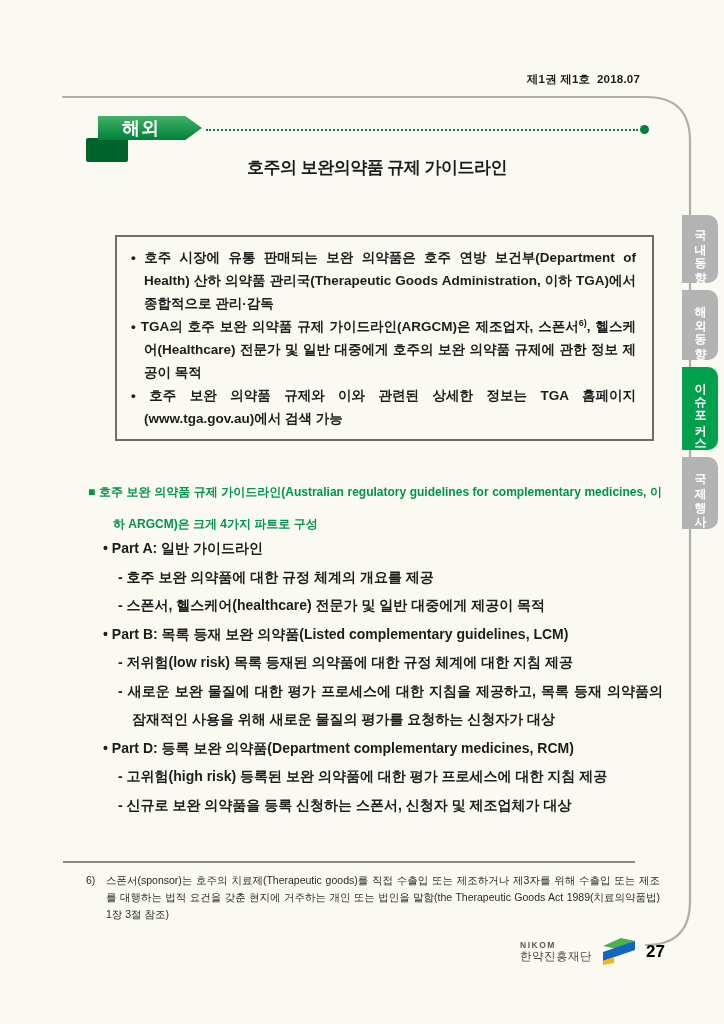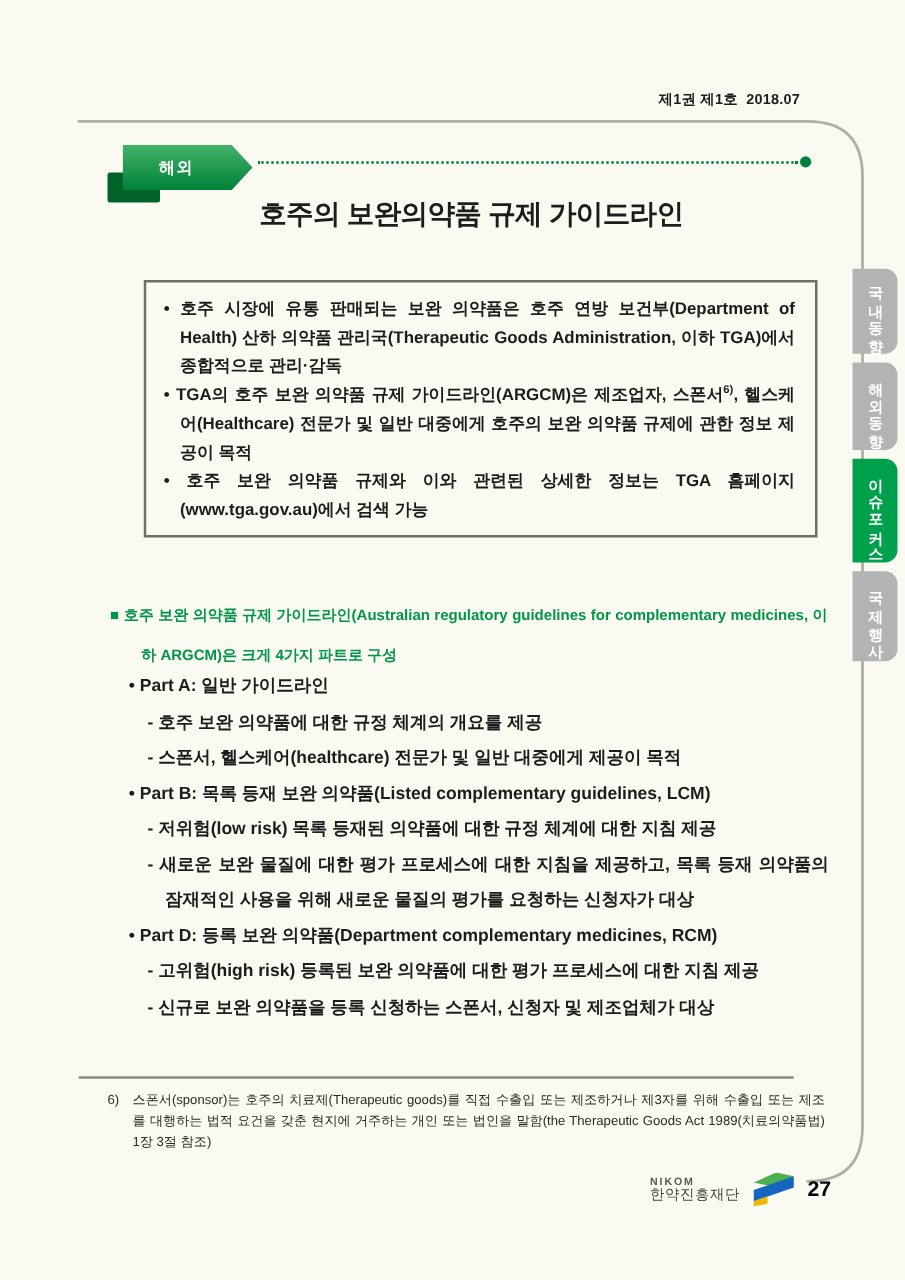--- a/index.html
+++ b/index.html
@@ -15,33 +15,33 @@
   }
   .abs{position:absolute;}
   
   .issue-label{top:72px;right:84px;font-size:11.5px;font-weight:bold;white-space:pre;letter-spacing:.2px;}
   
   .frame-svg{left:0;top:0;pointer-events:none;}
   
   .badge{left:86px;top:114px;width:120px;height:50px;}
   .badge-fold{position:absolute;left:0;top:24px;width:42px;height:24px;background:var(--badge-dark);border-radius:2px;}
   .badge-main{
-    position:absolute;left:12px;top:2px;width:104px;height:36px;
+    position:absolute;left:12px;top:2px;width:104px;height:24px;
     background:linear-gradient(180deg,var(--badge-top),var(--badge-bottom));
     clip-path:polygon(0 0,84% 0,100% 50%,84% 100%,0 100%);
     display:flex;align-items:center;justify-content:center;padding-right:18px;
-    color:#fff;font-size:13px;font-weight:bold;letter-spacing:1px;
+    color:#fff;font-size:18px;font-weight:bold;letter-spacing:1px;
   }
   .dotted-line{left:206px;top:129px;width:432px;border-top:2.5px dotted var(--dot);}
   .dot-end{left:640px;top:125px;width:9px;height:9px;border-radius:50%;background:var(--dot);}
   
-  .doc-title{left:63px;top:156px;width:628px;text-align:center;font-size:22px;font-weight:bold;letter-spacing:-.5px;}
+  .doc-title{left:63px;top:156px;width:628px;text-align:center;font-size:17px;font-weight:bold;letter-spacing:-.5px;}
   
   .summary-box{
-    left:115px;top:224px;width:539px;border:2px solid var(--box-border);
+    left:115px;top:235px;width:539px;border:2px solid var(--box-border);
     padding:9px 16px 9px 14px;font-size:13.5px;font-weight:600;line-height:23px;
   }
   .summary-box .s-item{padding-left:13px;text-indent:-13px;text-align:justify;}
   sup{font-size:9px;vertical-align:super;line-height:0;}
   
   .side-tabs{left:682px;top:215px;width:36px;display:flex;flex-direction:column;}
   .tab{
     width:36px;border-radius:0 10px 10px 0;background:var(--tab-inactive);
     color:#fff;font-size:12px;font-weight:bold;letter-spacing:2px;
     writing-mode:vertical-rl;text-orientation:upright;

